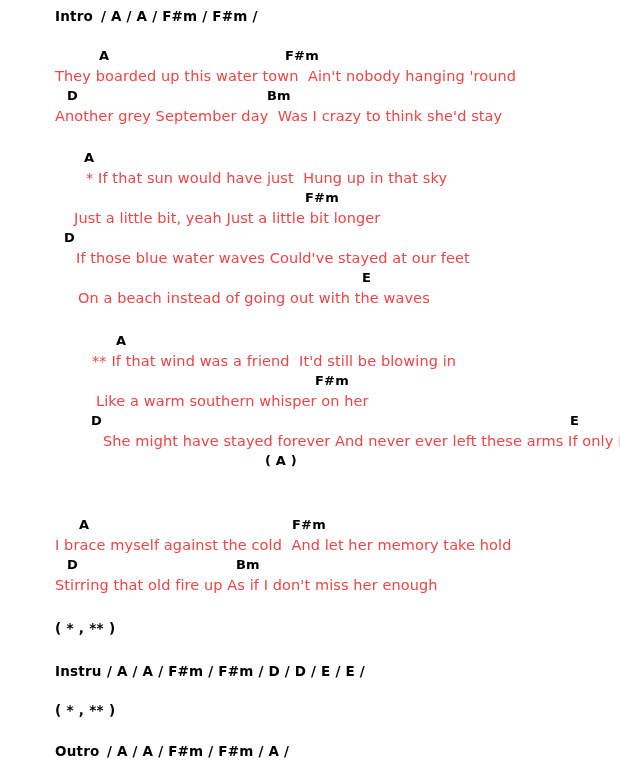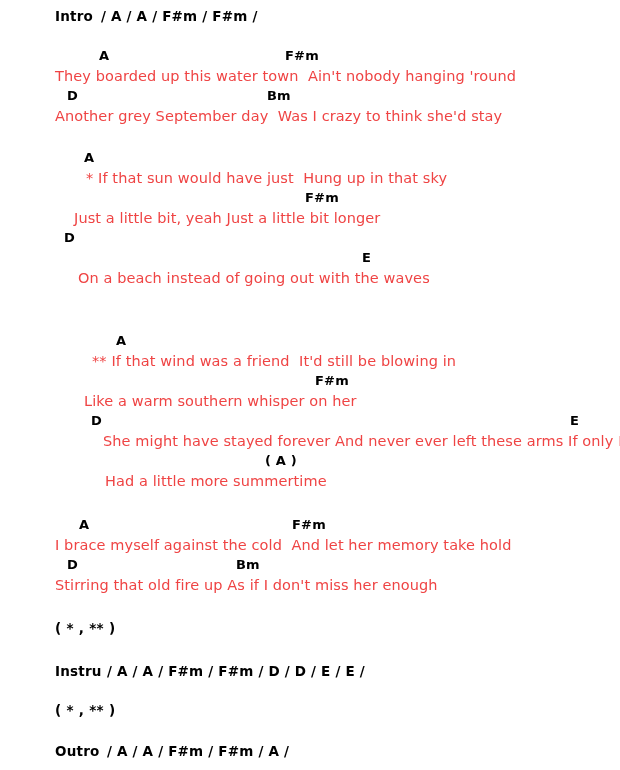--- a/index.html
+++ b/index.html
@@ -107,53 +107,53 @@
     </div>
     <div class="chordline">
       <span class="chord" style="left:305px;">F#m</span>
     </div>
     <div class="line">
       <span class="lyric" style="left:74px;text-align:center;">Just a little bit, yeah Just a little bit longer</span>
     </div>
     <div class="chordline">
       <span class="chord" style="left:64px;">D</span>
     </div>
+    <div class="line">
+      <span class="lyric" style="left:76px;">If those blue water waves Could've stayed at our feet</span>
+    </div>
     <div class="chordline">
       <span class="chord" style="left:362px;">E</span>
     </div>
     <div class="line">
       <span class="lyric" style="left:78px;">On a beach instead of going out with the waves</span>
     </div>
   </div>
 
   <div class="blk" style="top:333px;">
     <div class="chordline">
       <span class="chord" style="left:116px;">A</span>
     </div>
     <div class="line">
       <span class="lyric" style="left:92px;">** If that wind was a friend  It'd still be blowing in</span>
     </div>
     <div class="chordline">
       <span class="chord" style="left:315px;">F#m</span>
     </div>
     <div class="line">
-      <span class="lyric" style="left:84px;">Like a warm southern whisper on her</span>
+      <span class="lyric" style="left:96px;">Like a warm southern whisper on her</span>
     </div>
     <div class="chordline">
       <span class="chord" style="left:91px;">D</span>
       <span class="chord" style="left:570px;">E</span>
     </div>
     <div class="line">
       <span class="lyric" style="left:103px;">She might have stayed forever And never ever left these arms If only I</span>
     </div>
     <div class="chordline">
       <span class="chord" style="left:265px;">( A )</span>
-    </div>
-    <div class="line">
-      <span class="lyric" style="left:105px;">Had a little more summertime</span>
     </div>
   </div>
 
   <div class="blk" style="top:517px;">
     <div class="chordline">
       <span class="chord" style="left:79px;">A</span>
       <span class="chord" style="left:292px;">F#m</span>
     </div>
     <div class="line">
       <span class="lyric" style="left:55px;">I brace myself against the cold  And let her memory take hold</span>

